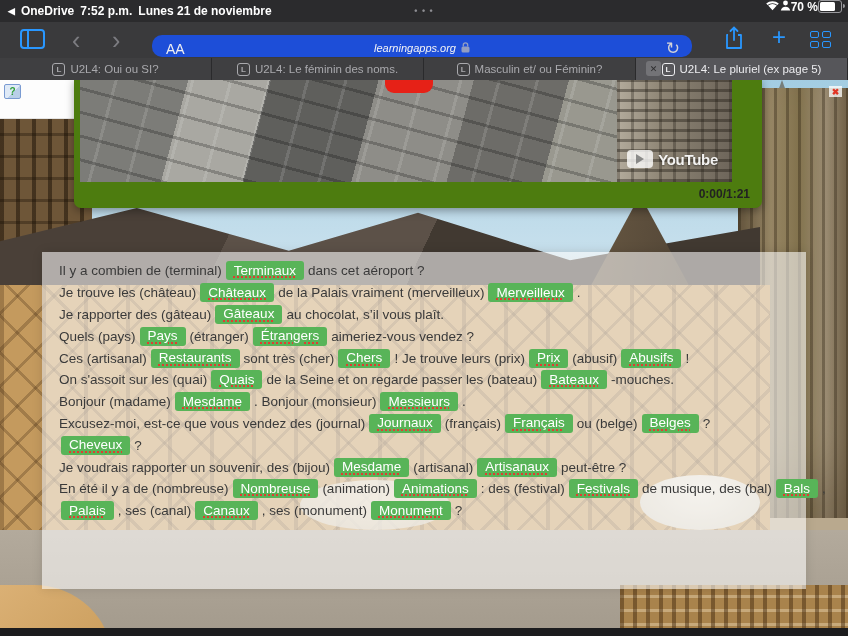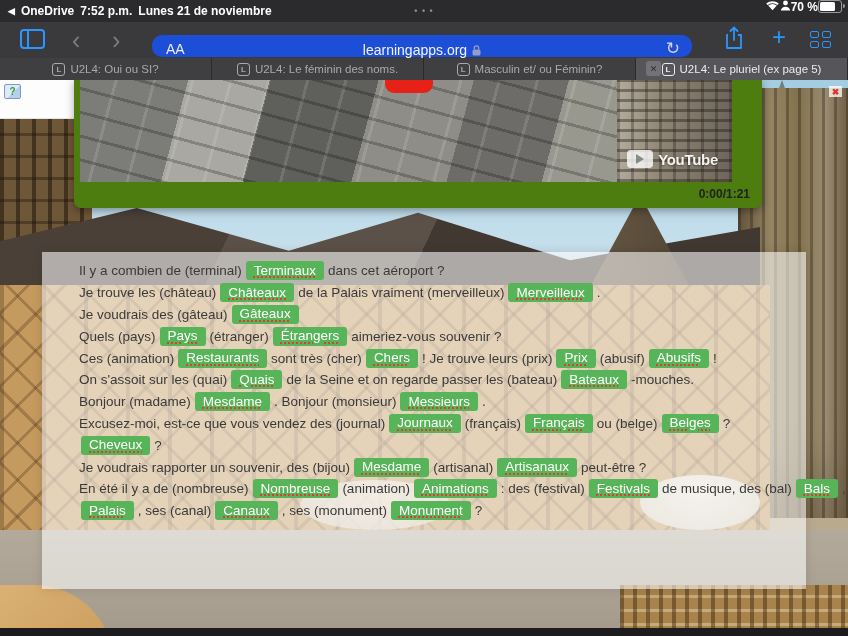--- a/index.html
+++ b/index.html
@@ -17,21 +17,21 @@
   #battery .fill{position:absolute;left:1px;top:1px;bottom:1px;width:70%;background:#fff;border-radius:1.5px;}
   #battery::after{content:"";position:absolute;right:-4px;top:3px;width:2px;height:4px;background:#9a9a9e;border-radius:0 2px 2px 0;}
 
   
   #toolbar{position:absolute;left:0;top:22px;width:848px;height:36px;background:#3a3a3c;}
   #sidebar-btn{position:absolute;left:20px;top:7px;width:21px;height:16px;border:2px solid #2997ff;border-radius:4px;}
   #sidebar-btn::before{content:"";position:absolute;left:5px;top:0;bottom:0;width:2px;background:#2997ff;}
   .chev{position:absolute;top:2px;font-size:25px;color:#7c7c81;font-weight:400;line-height:32px;}
   #url-bar{position:absolute;left:152px;top:4px;width:540px;height:22px;background:#1d4ed8;border-radius:10px;color:#ededf0;margin-top:9px;}
   #reader-btn{position:absolute;left:14px;top:6px;font-size:14px;letter-spacing:0;color:#f0f0f2;}
-  #url-text{position:absolute;left:0;right:0;top:7px;text-align:center;font-size:14px;color:#f4f4f6;}
+  #url-text{position:absolute;left:0;right:0;top:7px;text-align:center;font-size:11px;color:#f4f4f6;font-style:italic;}
   #lock-icon{display:inline-block;margin-left:5px;opacity:.75;vertical-align:-1px;}
   #reload-btn{position:absolute;right:12px;top:3px;font-size:17px;color:#d4d4d8;}
   .tb-right{position:absolute;top:3px;color:#2997ff;}
   #share-btn{right:104px;}
   #plus-btn{right:62px;top:1px;font-size:24px;font-weight:300;}
   #tabs-btn{right:16px;top:9px;width:22px;height:18px;display:grid;grid-template-columns:9px 9px;grid-template-rows:7px 7px;gap:2.5px;}
   #tabs-btn span{border:1.7px solid #2997ff;border-radius:2px;display:block;}
 
   
   #tab-bar{position:absolute;left:0;top:58px;width:848px;height:22px;background:#333335;display:flex;}
@@ -95,21 +95,21 @@
   #play-btn{position:absolute;left:305px;top:0;width:48px;height:15px;background:#e62117;border-radius:0 0 9px 9px;}
   #yt-watermark{position:absolute;right:14px;bottom:14px;display:flex;align-items:center;gap:5px;opacity:.92;}
   #yt-badge{width:26px;height:18px;background:rgba(255,255,255,.85);border-radius:4px;display:flex;align-items:center;justify-content:center;}
   #yt-badge .tri{width:0;height:0;border-left:8px solid #8a8a8a;border-top:5px solid transparent;border-bottom:5px solid transparent;}
   #yt-label{color:#fff;font-size:15px;font-weight:700;text-shadow:0 1px 2px rgba(0,0,0,.45);letter-spacing:-.3px;}
   #video-time{position:absolute;right:12px;bottom:7px;font-size:12px;font-weight:700;color:#222;}
 
   
   #exercise-panel{left:42px;top:172px;width:764px;height:337px;background:rgba(255,255,255,.57);
     box-shadow:0 0 10px rgba(0,0,0,.12);padding:8px 0 0 16px;box-sizing:border-box;}
-  .ex-line{height:21.8px;display:flex;align-items:center;white-space:nowrap;color:#3a3a3a;font-size:13.5px;margin-left:20px;}
+  .ex-line{height:21.8px;display:flex;align-items:center;white-space:nowrap;color:#3a3a3a;font-size:13.5px;}
   .ex-text{padding:0 1px;}
   .chip{background:var(--chip,#58b458);color:#fff;padding:1.5px 8px 2.5px;border-radius:3px;margin:0 3px;
     text-decoration:underline dotted var(--chip-underline,#e03c31);text-decoration-thickness:1.5px;text-underline-offset:2px;}
   svg{display:block;}
 </style>
 </head>
 <body>
 
 <div id="status-bar">
   <div id="status-left">
@@ -233,32 +233,33 @@
         <span class="ex-text">dans cet aéroport ?</span>
       </div>
       <div class="ex-line">
         <span class="ex-text">Je trouve les (château)</span>
         <span class="chip">Châteaux</span>
         <span class="ex-text">de la Palais vraiment (merveilleux)</span>
         <span class="chip">Merveilleux</span>
         <span class="ex-text">.</span>
       </div>
       <div class="ex-line">
-        <span class="ex-text">Je voudrais des (gâteau)</span>
+        <span class="ex-text">Je rapporter des (gâteau)</span>
         <span class="chip">Gâteaux</span>
+        <span class="ex-text">au chocolat, s’il vous plaît.</span>
       </div>
       <div class="ex-line">
         <span class="ex-text">Quels (pays)</span>
         <span class="chip">Pays</span>
         <span class="ex-text">(étranger)</span>
         <span class="chip">Étrangers</span>
-        <span class="ex-text">aimeriez-vous souvenir ?</span>
-      </div>
-      <div class="ex-line">
-        <span class="ex-text">Ces (animation)</span>
+        <span class="ex-text">aimeriez-vous vendez ?</span>
+      </div>
+      <div class="ex-line">
+        <span class="ex-text">Ces (artisanal)</span>
         <span class="chip">Restaurants</span>
         <span class="ex-text">sont très (cher)</span>
         <span class="chip">Chers</span>
         <span class="ex-text">! Je trouve leurs (prix)</span>
         <span class="chip">Prix</span>
         <span class="ex-text">(abusif)</span>
         <span class="chip">Abusifs</span>
         <span class="ex-text">!</span>
       </div>
       <div class="ex-line">

